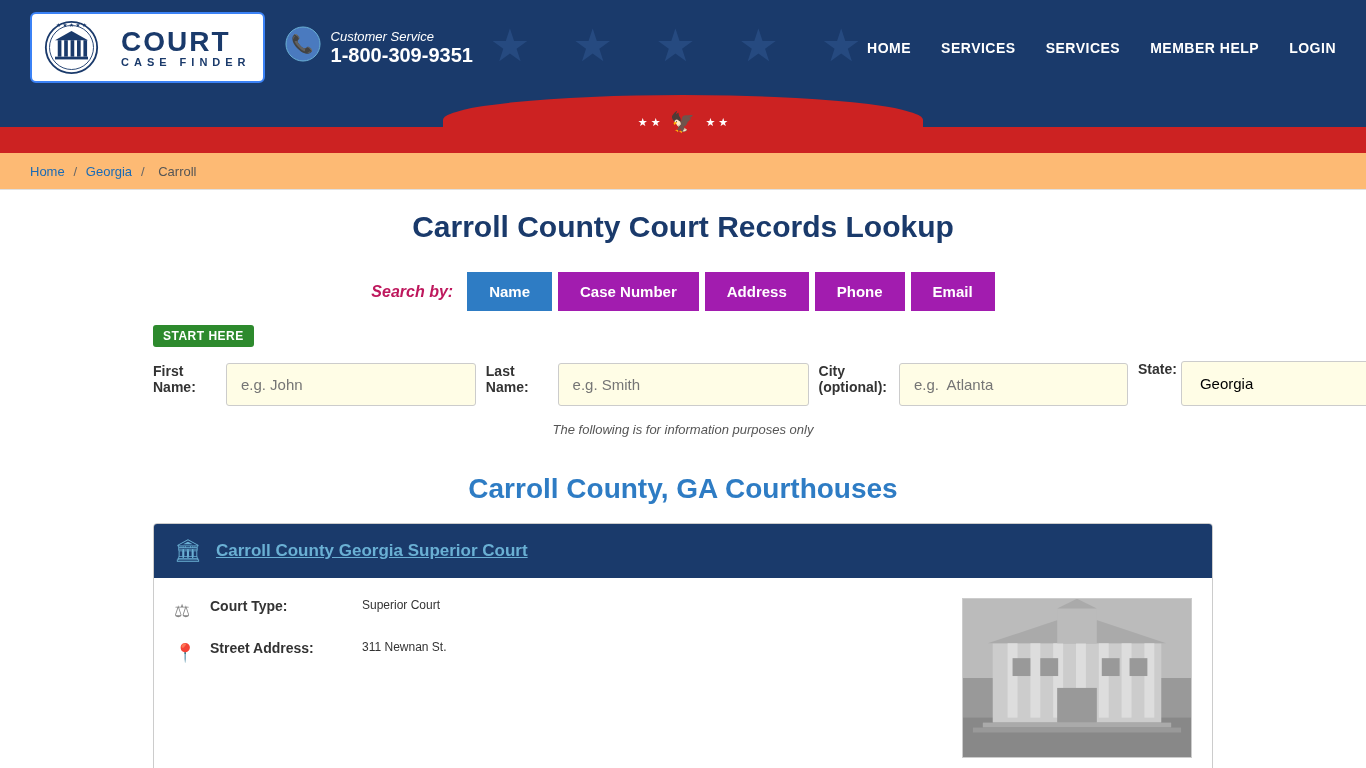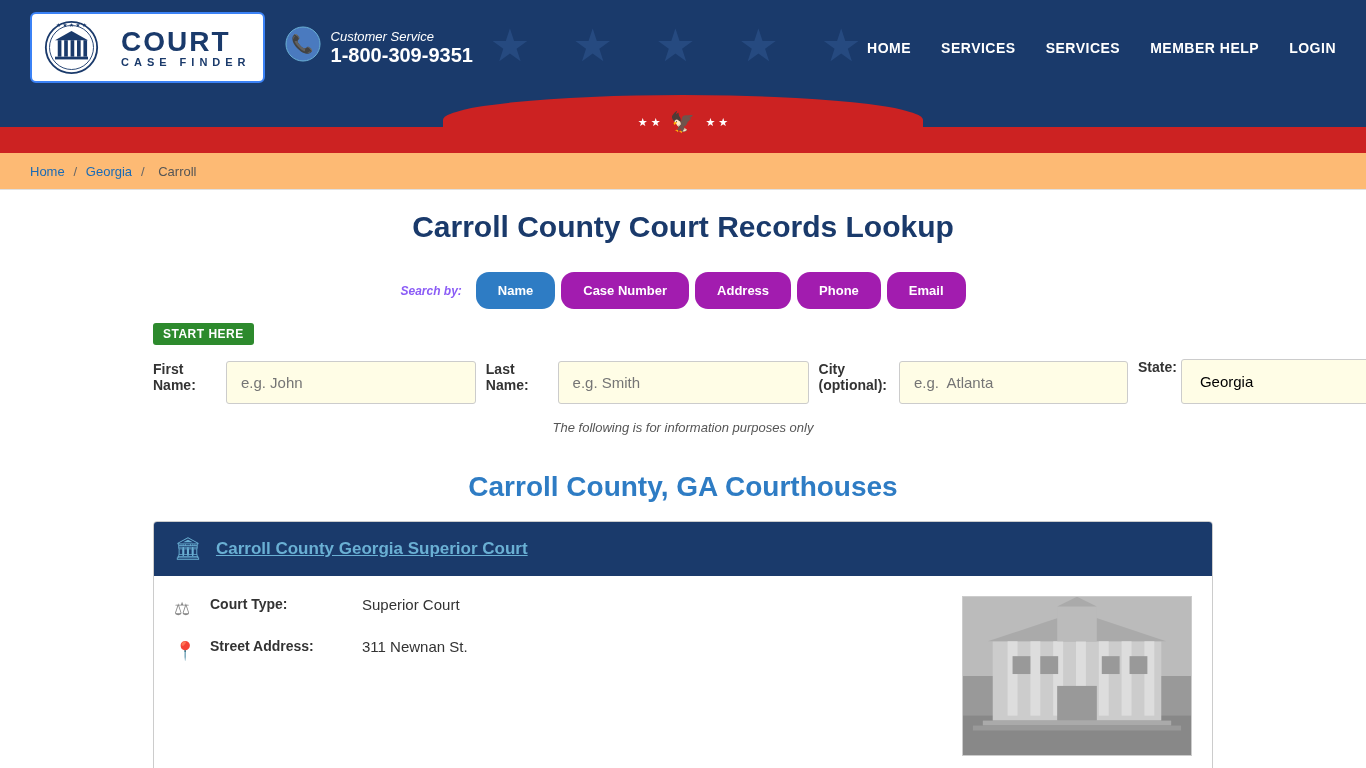--- a/index.html
+++ b/index.html
@@ -111,31 +111,31 @@
     .search-by-row {
       display: flex;
       align-items: center;
       justify-content: center;
       gap: 6px;
       margin-bottom: 14px;
     }
     .search-by-label {
       font-weight: 700;
       font-style: italic;
-      font-size: 12px;
-      color: #8b5cf6;
+      font-size: 16px;
+      color: #be185d;
       margin-right: 8px;
     }
     .search-tab {
       padding: 11px 22px;
       border: none;
       cursor: pointer;
-      font-size: 13px;
+      font-size: 15px;
       font-weight: 600;
-      border-radius: 13px;
+      border-radius: 0;
     }
     .search-tab.active {
       background: #2e7cc4;
       color: #fff;
     }
     .search-tab.inactive {
       background: #a21caf;
       color: #fff;
     }
 
@@ -256,21 +256,21 @@
       min-width: 24px;
       margin-top: 2px;
     }
     .info-label {
       font-weight: 700;
       font-size: 14px;
       color: #333;
       min-width: 140px;
     }
     .info-value {
-      font-size: 15px;
+      font-size: 12px;
       color: #333;
     }
     .courthouse-image {
       width: 230px;
       height: 160px;
       background: #888;
       border: 1px solid #ccc;
       flex-shrink: 0;
       display: flex;
       align-items: center;

